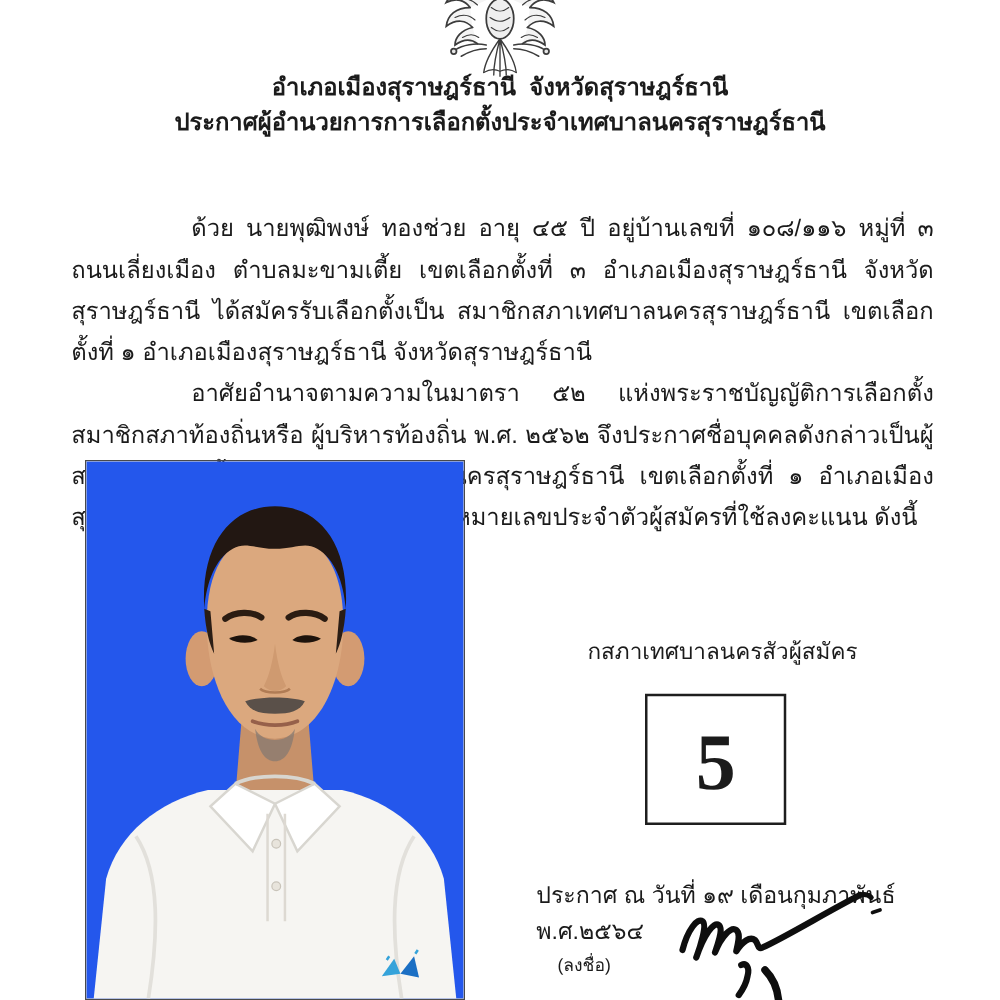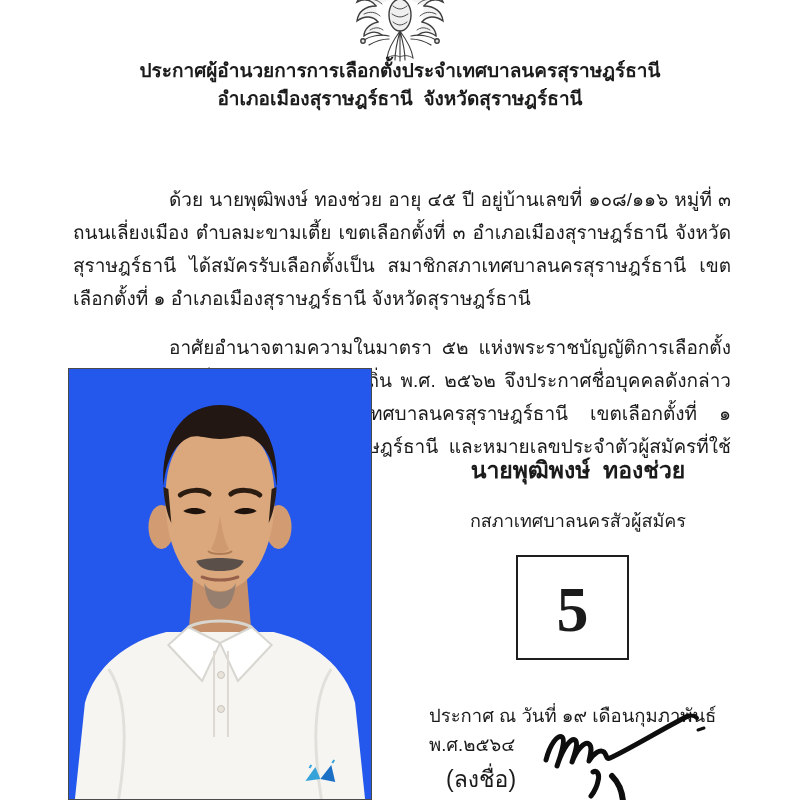--- a/index.html
+++ b/index.html
@@ -39,21 +39,21 @@
   
   .doc-body {
     position: absolute;
     top: 167px;
     left: 57px;
     width: 690px;
     font-size: 19px;
     line-height: 33px;
     text-align: justify;
   }
-  .doc-body p { margin: 16px; text-indent: 96px; }
+  .doc-body p { margin: 0; text-indent: 96px; }
 
   
   .photo-frame {
     position: absolute;
     left: 68px;
     top: 368px;
     width: 304px;
     height: 432px;
     border: 1px solid #4a4a4a;
     box-sizing: border-box;
@@ -103,21 +103,21 @@
     position: absolute;
     left: 429px;
     top: 701px;
     font-size: 18.5px;
     white-space: pre-wrap;
   }
   .sign-label {
     position: absolute;
     left: 446px;
     top: 761px;
-    font-size: 23px;
+    font-size: 14px;
   }
   .signature {
     position: absolute;
     left: 536px;
     top: 708px;
     width: 180px;
     height: 100px;
   }
   .signature svg { display: block; width: 100%; height: 100%; }
 </style>
@@ -152,22 +152,22 @@
         <circle cx="11" cy="57" r="2.2" fill="#e6e6e6"></circle>
         <circle cx="85" cy="57" r="2.2" fill="#e6e6e6"></circle>
 
         <path d="M48,47 C40,58 36,66 35,74 M48,47 C45,58 43,68 43,76 M48,47 L48,77 M48,47 C51,58 53,68 53,76 M48,47 C56,58 60,66 61,74" stroke-width="1.1"></path>
         <path d="M35,74 C40,71 44,71 48,73 C52,71 56,71 61,74" stroke-width="0.9"></path>
       </g>
     </svg>
   </div>
 
   <div class="doc-title">
+    <div class="t-line">อำเภอเมืองสุราษฎร์ธานี  จังหวัดสุราษฎร์ธานี</div>
     <div class="t-line">ประกาศผู้อำนวยการการเลือกตั้งประจำเทศบาลนครสุราษฎร์ธานี</div>
-    <div class="t-line">อำเภอเมืองสุราษฎร์ธานี  จังหวัดสุราษฎร์ธานี</div>
   </div>
 
   <div class="doc-body">
     <p>ด้วย นายพุฒิพงษ์ ทองช่วย อายุ ๔๕ ปี อยู่บ้านเลขที่ ๑๐๘/๑๑๖ หมู่ที่ ๓ ถนนเลี่ยงเมือง ตำบลมะขามเตี้ย เขตเลือกตั้งที่ ๓ อำเภอเมืองสุราษฎร์ธานี จังหวัดสุราษฎร์ธานี ได้สมัครรับเลือกตั้งเป็น สมาชิกสภาเทศบาลนครสุราษฎร์ธานี เขตเลือกตั้งที่ ๑ อำเภอเมืองสุราษฎร์ธานี จังหวัดสุราษฎร์ธานี</p>
     <p>อาศัยอำนาจตามความในมาตรา ๕๒ แห่งพระราชบัญญัติการเลือกตั้งสมาชิกสภาท้องถิ่นหรือ ผู้บริหารท้องถิ่น พ.ศ. ๒๕๖๒ จึงประกาศชื่อบุคคลดังกล่าวเป็นผู้สมัครรับเลือกตั้ง สมาชิกสภาเทศบาลนครสุราษฎร์ธานี เขตเลือกตั้งที่ ๑ อำเภอเมืองสุราษฎร์ธานี จังหวัดสุราษฎร์ธานี และหมายเลขประจำตัวผู้สมัครที่ใช้ลงคะแนน ดังนี้</p>
   </div>
 
   <div class="photo-frame">
     <svg viewBox="0 0 304 430" xmlns="http://www.w3.org/2000/svg" preserveAspectRatio="none">
       <rect x="0" y="0" width="304" height="430" fill="#2457EC"></rect>
@@ -209,21 +209,20 @@
       <path d="M136,214 C142,226 162,226 168,214 C166,232 160,240 152,240 C144,240 138,232 136,214 Z" fill="#857a71" opacity="0.75"></path>
 
       <g transform="translate(238,396)">
         <path d="M0,16 L10,2 L15,14 Z" fill="#35a3da"></path>
         <path d="M15,14 L26,0 L30,17 Z" fill="#1b6fc4"></path>
         <path d="M4,3 l2,-3 M27,-2 l2,-3" stroke="#35a3da" stroke-width="2"></path>
       </g>
     </svg>
   </div>
 
-  <div class="candidate-name">นายพุฒิพงษ์  ทองช่วย</div>
 
   <div class="number-label">กสภาเทศบาลนครสัวผู้สมัคร</div>
 
   <div class="number-box">
     <span class="num">5</span>
   </div>
 
   <div class="announce-date">ประกาศ ณ วันที่ ๑๙ เดือนกุมภาพันธ์  พ.ศ.๒๕๖๔</div>
 
   <div class="sign-label">(ลงชื่อ)</div>

